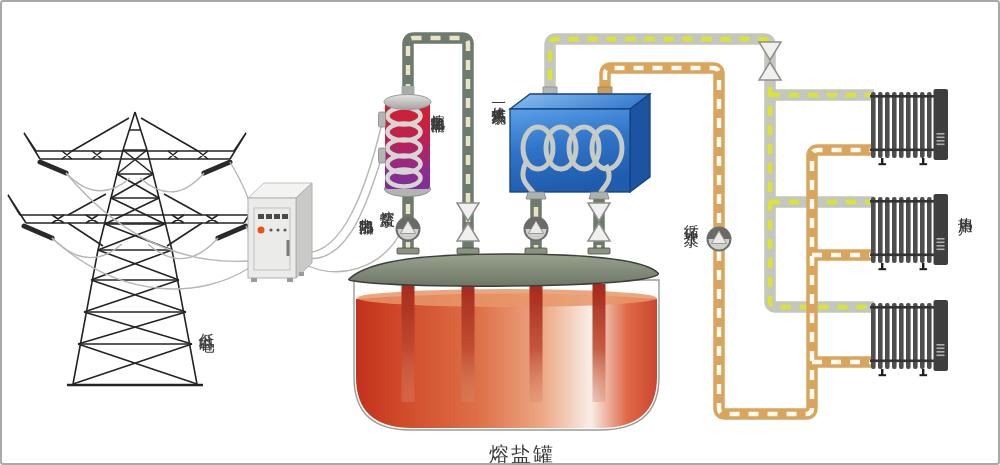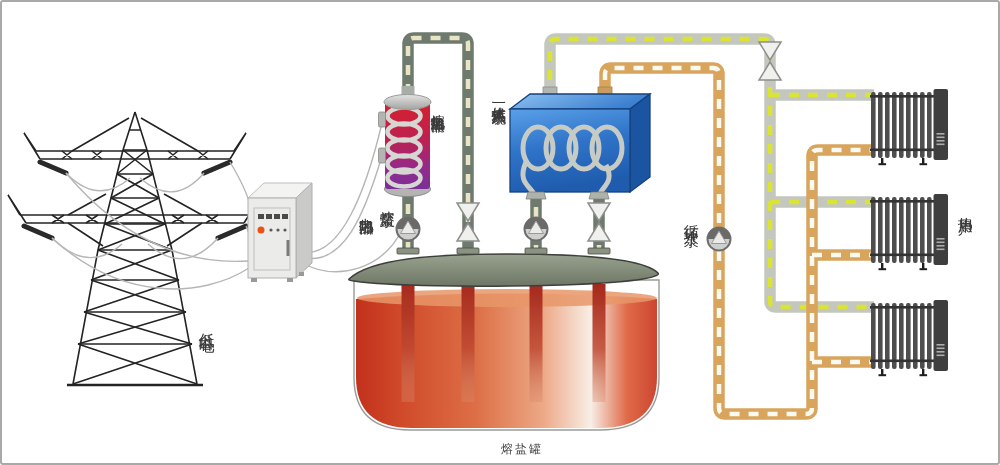--- a/index.html
+++ b/index.html
@@ -14,21 +14,21 @@
     white-space:nowrap;user-select:none;
   }
   .v{writing-mode:vertical-rl;letter-spacing:2px;}
   .lbl-heater{left:427px;top:100px;font-size:14.5px;letter-spacing:1px;}
   .lbl-saltpump{left:376px;top:196px;letter-spacing:2px;}
   .lbl-eheater{left:355px;top:204px;letter-spacing:1px;}
   .lbl-exchanger{left:488px;top:93px;font-size:14.5px;letter-spacing:0.5px;}
   .lbl-circpump{left:680px;top:211px;letter-spacing:3px;}
   .lbl-heatusers{left:954px;top:204px;letter-spacing:1px;}
   .lbl-valley{left:195px;top:318px;font-size:16px;letter-spacing:2px;}
-  .lbl-tank{left:470px;top:441px;width:100px;text-align:center;font-size:12px;letter-spacing:2px;}
+  .lbl-tank{left:470px;top:441px;width:100px;text-align:center;font-size:20px;letter-spacing:2px;}
 
   
   .pipe-base{fill:none;stroke-linejoin:round;stroke-linecap:butt;stroke-width:11.5px;}
   .pipe-dash{fill:none;stroke-linejoin:round;stroke-linecap:butt;stroke-width:4.5px;stroke-dasharray:10 9;}
   .salt-base{stroke:#6e7a6e;}   .salt-dash{stroke:#e9e4c4;}
   .hot-base{stroke:#c3c7bd;}    .hot-dash{stroke:#dbe531;}
   .ret-base{stroke:#d9a55c;}    .ret-dash{stroke:#fbfaf2;}
 
   .tower{stroke:#242424;stroke-width:1.6;fill:none;}
   .tower-heavy{stroke:#242424;stroke-width:2.6;fill:none;}

